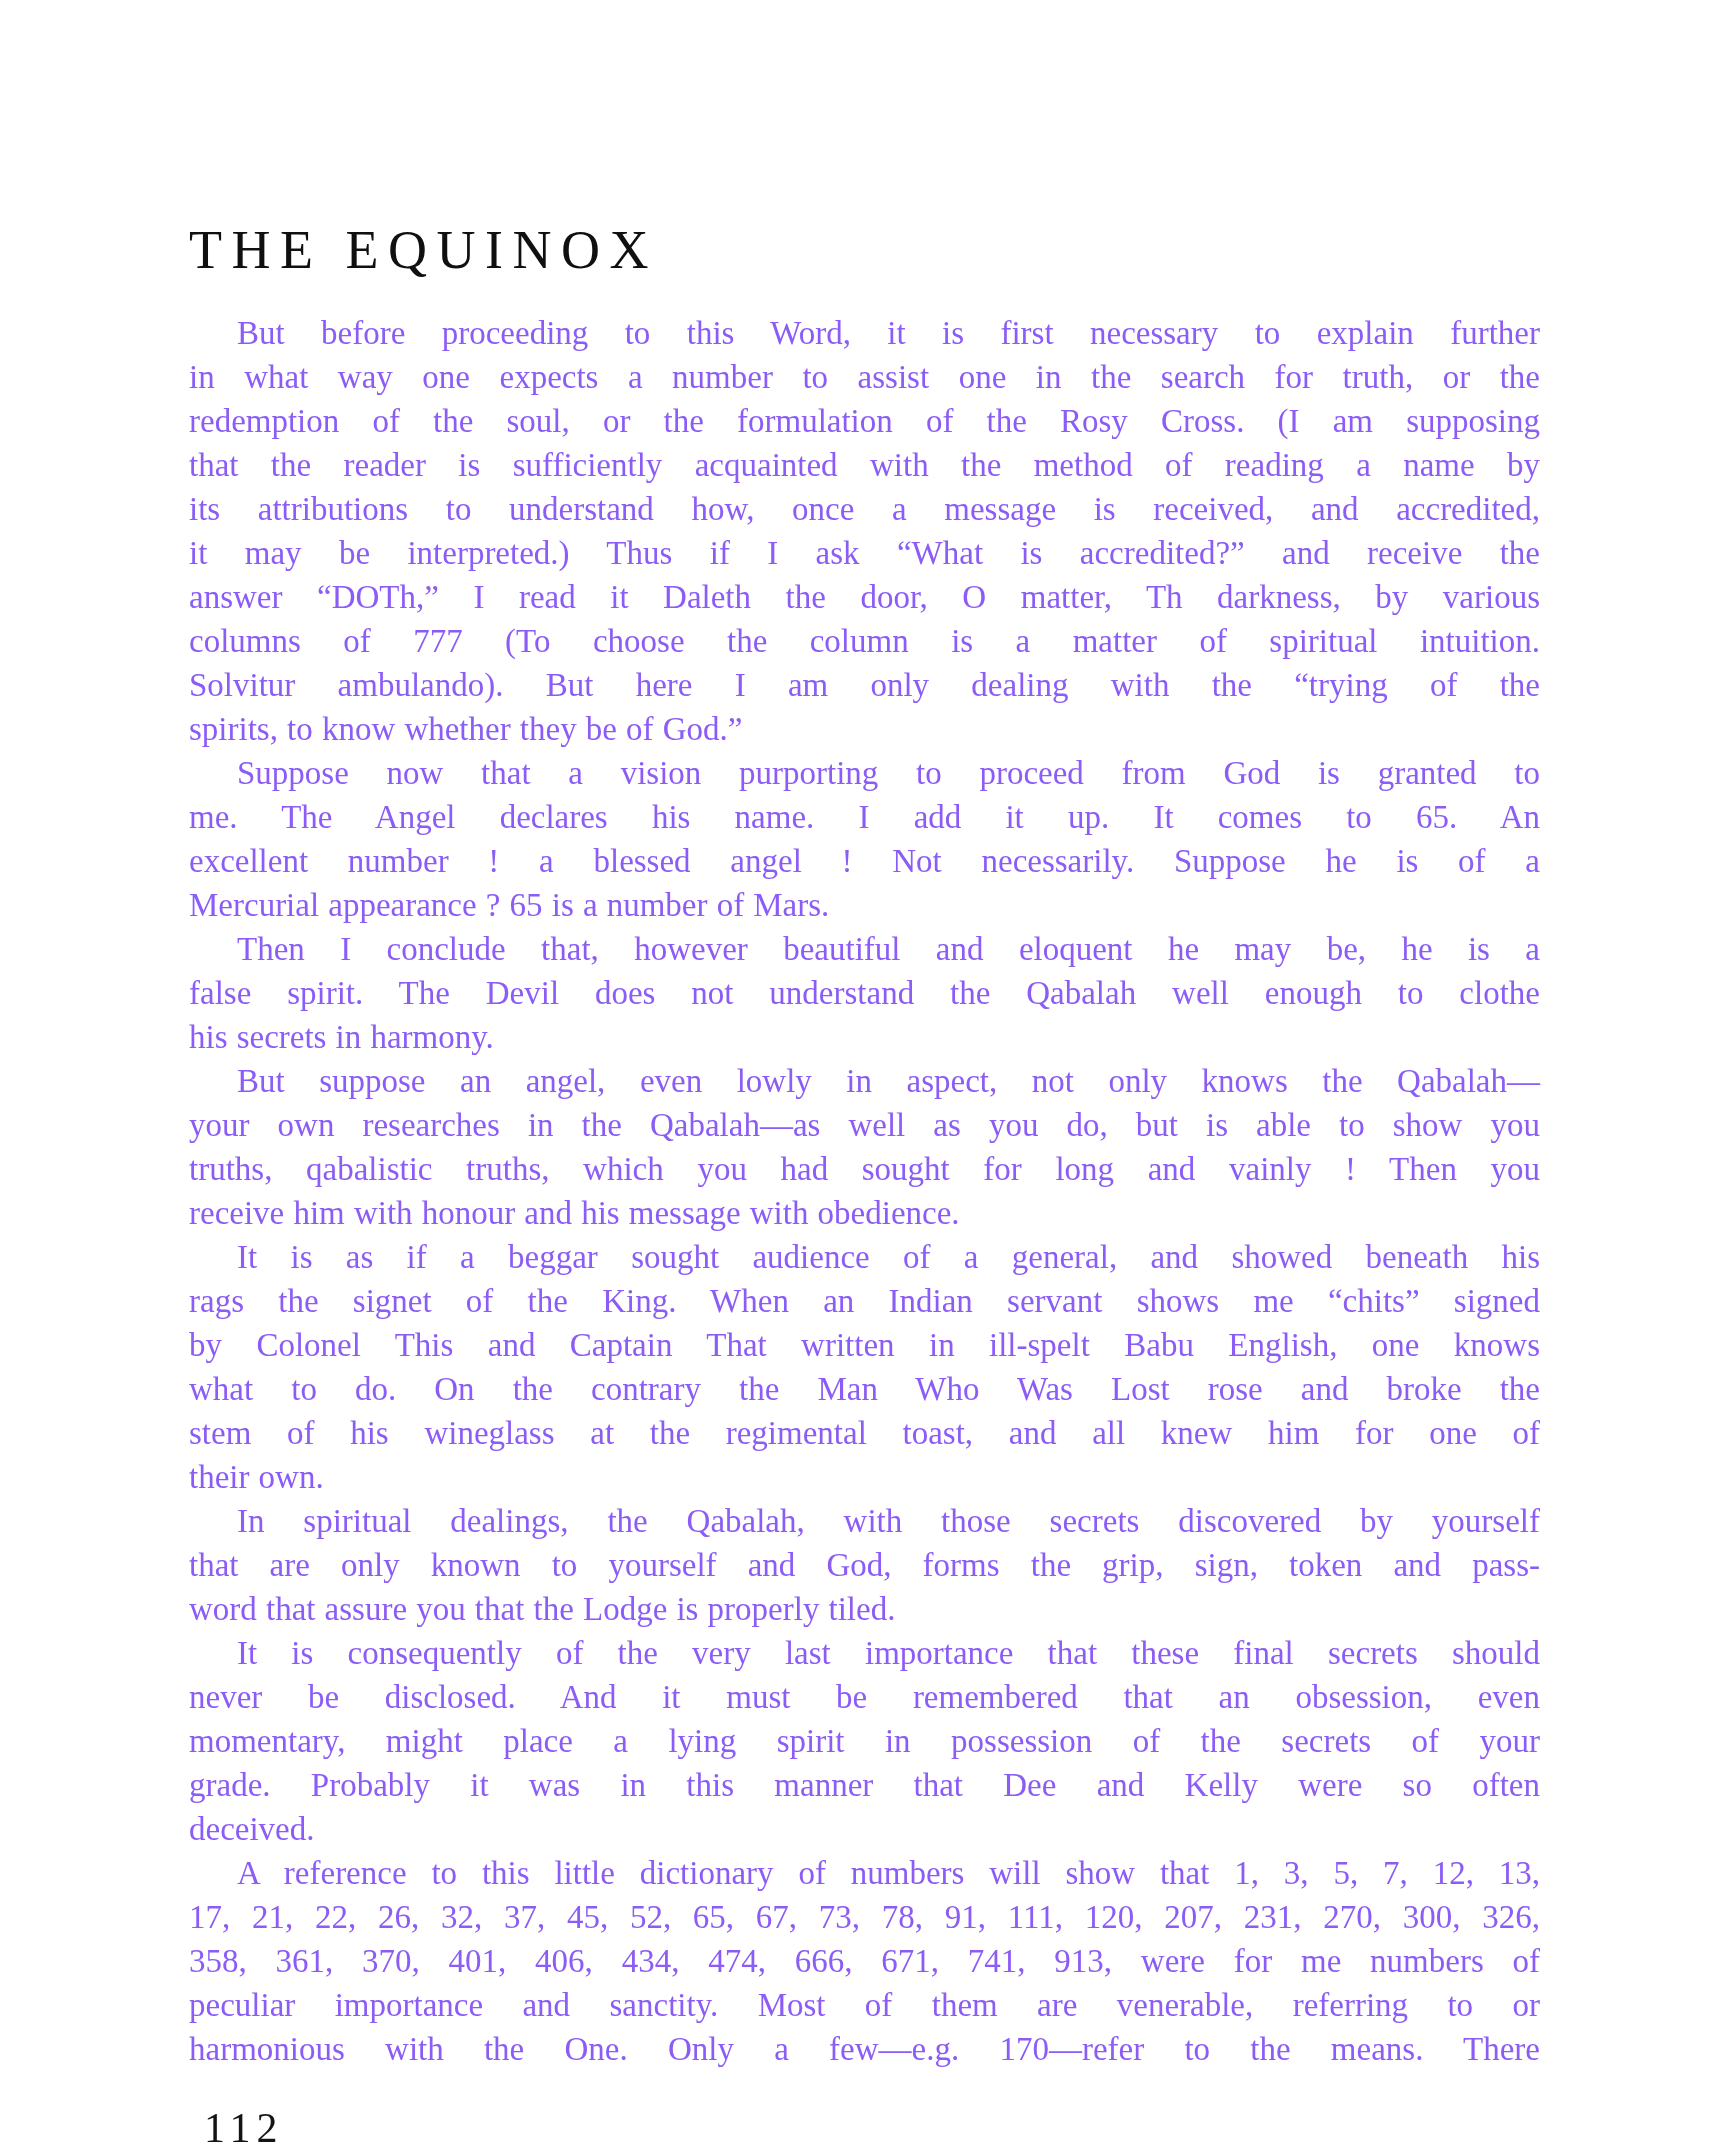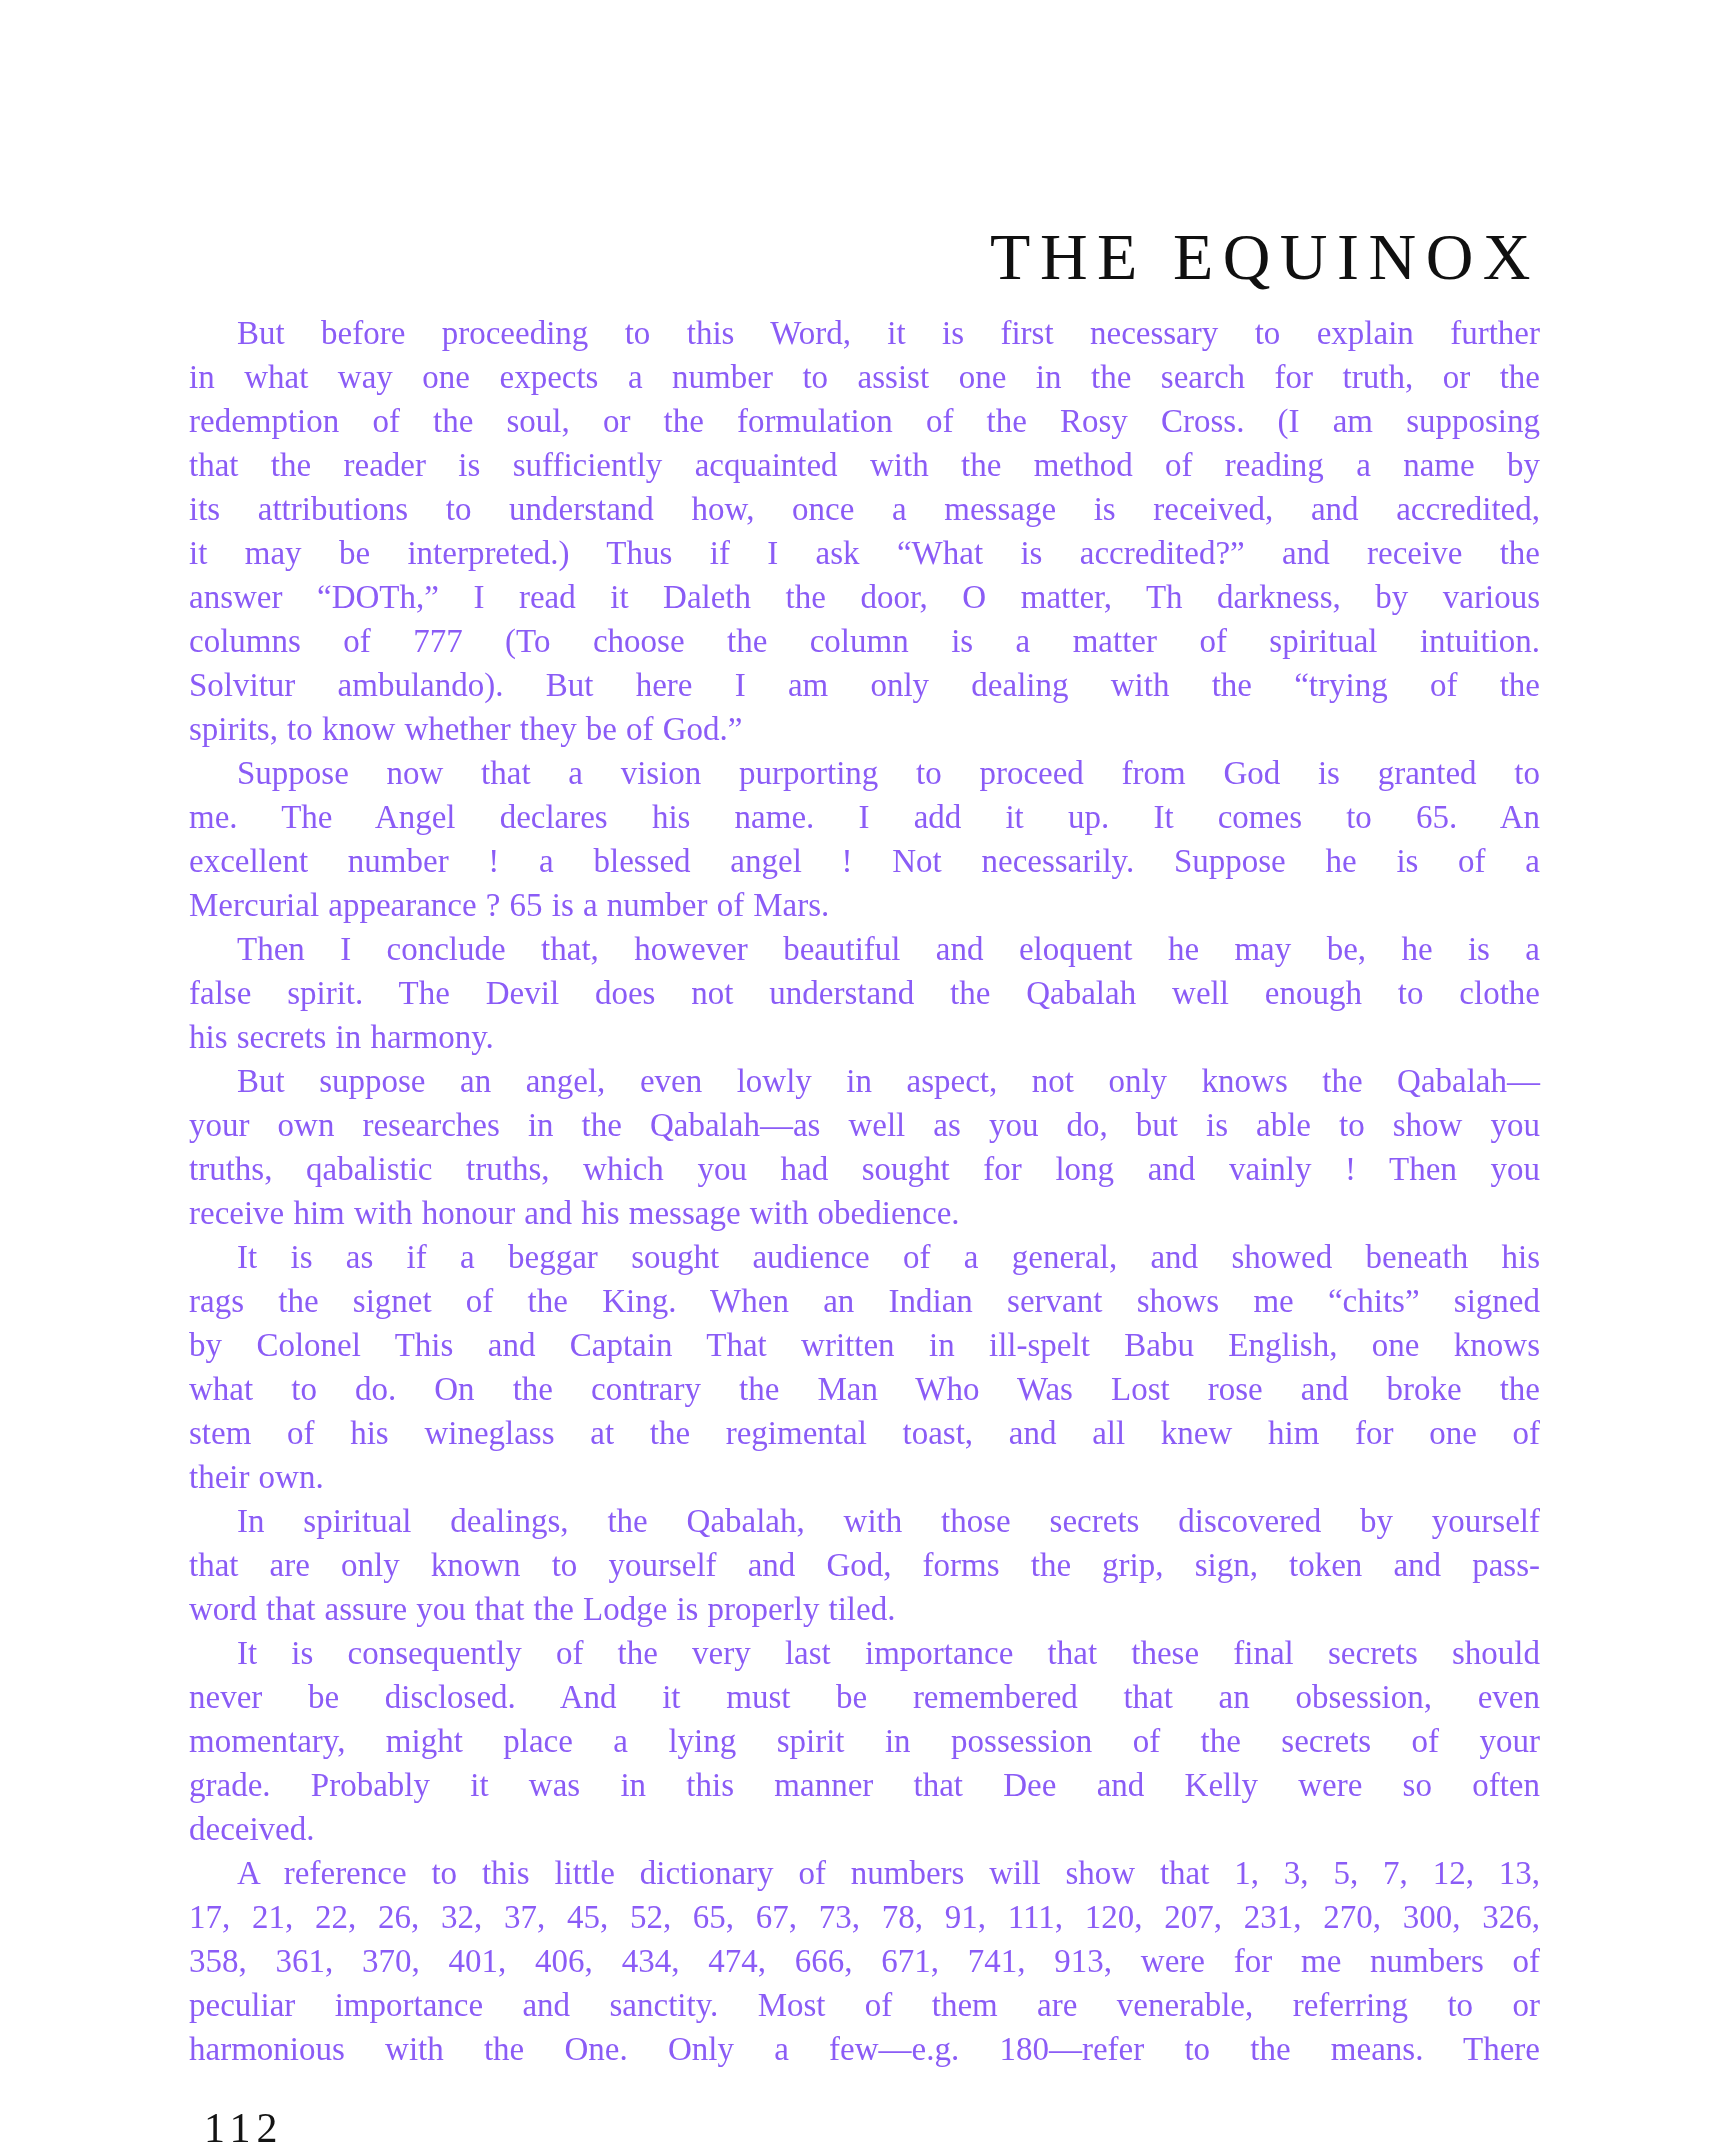--- a/index.html
+++ b/index.html
@@ -17,22 +17,22 @@
     height: 2344px;
     background: #ffffff;
     color: #141414;
     font-family: "Liberation Serif", "DejaVu Serif", serif;
   }
   .page-title {
     position: absolute;
     top: 219px;
     left: 189px;
     width: 1351px;
-    text-align: right;
-    font-size: 66px;
+    text-align: left;
+    font-size: 54px;
     font-weight: normal;
     letter-spacing: 9.5px;
     margin: 0;
     color: #101010;
   }
   .text-block {
     position: absolute;
     top: 311px;
     left: 189px;
     width: 1351px;
@@ -100,18 +100,18 @@
       <div class="text-line para-end">word that assure you that the Lodge is properly tiled.</div>
       <div class="text-line first">It is consequently of the very last importance that these final secrets should</div>
       <div class="text-line">never be disclosed.  And it must be remembered that an obsession, even</div>
       <div class="text-line">momentary, might place a lying spirit in possession of the secrets of your</div>
       <div class="text-line">grade.  Probably it was in this manner that Dee and Kelly were so often</div>
       <div class="text-line para-end">deceived.</div>
       <div class="text-line first">A reference to this little dictionary of numbers will show that 1, 3, 5, 7, 12, 13,</div>
       <div class="text-line">17, 21, 22, 26, 32, 37, 45, 52, 65, 67, 73, 78, 91, 111, 120, 207, 231, 270, 300, 326,</div>
       <div class="text-line">358, 361, 370, 401, 406, 434, 474, 666, 671, 741, 913, were for me numbers of</div>
       <div class="text-line">peculiar importance and sanctity.  Most of them are venerable, referring to or</div>
-      <div class="text-line">harmonious with the One.  Only a few—e.g. 180—refer to the means.  There</div>
+      <div class="text-line">harmonious with the One.  Only a few—e.g. 170—refer to the means.  There</div>
     </div>
 
   <div class="page-number">112</div>
 </div>
 
 
 </body></html>

